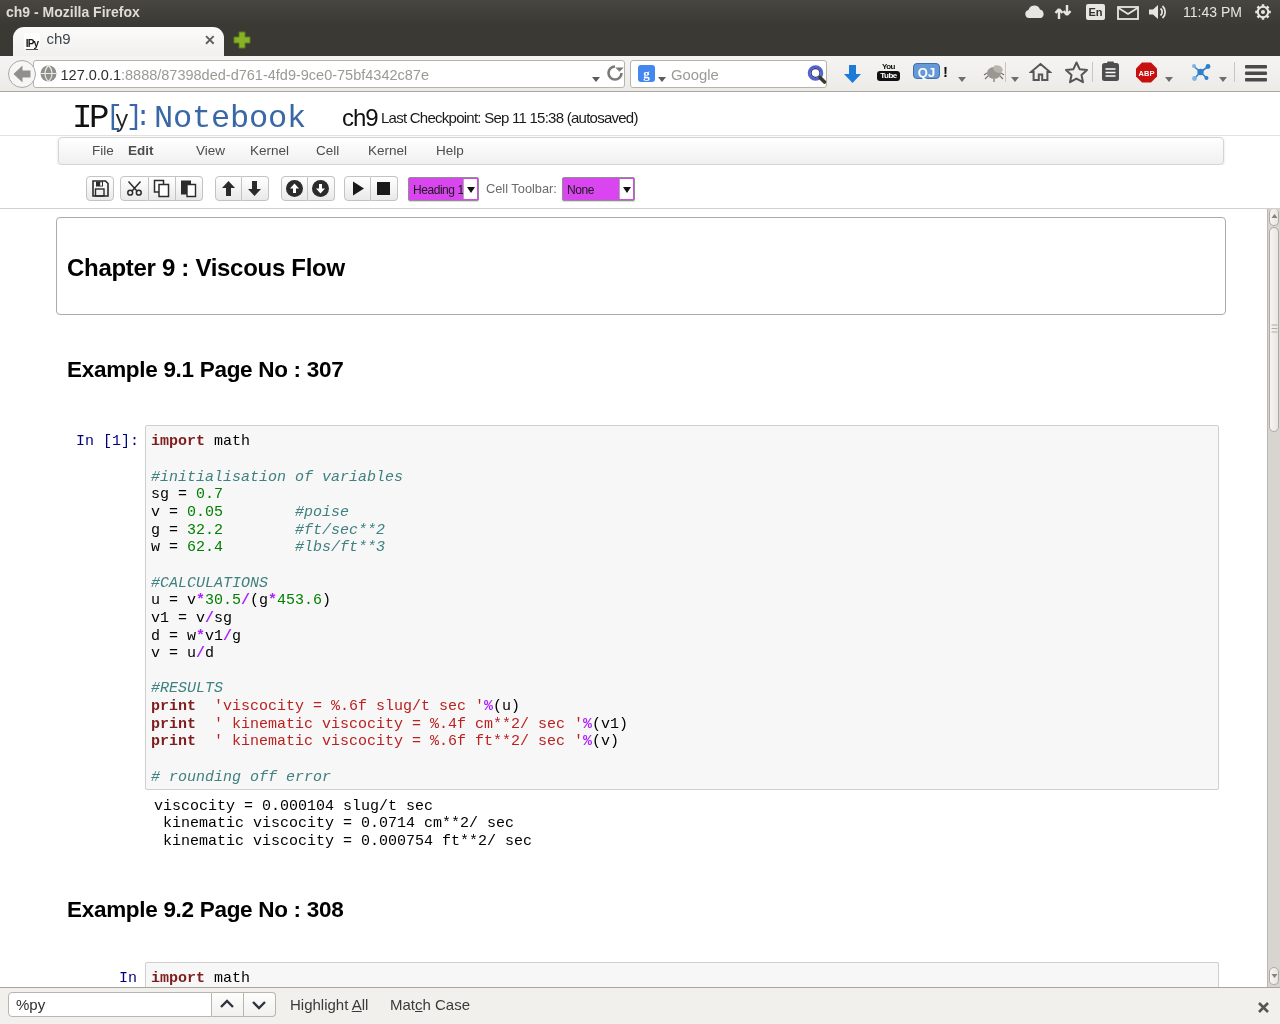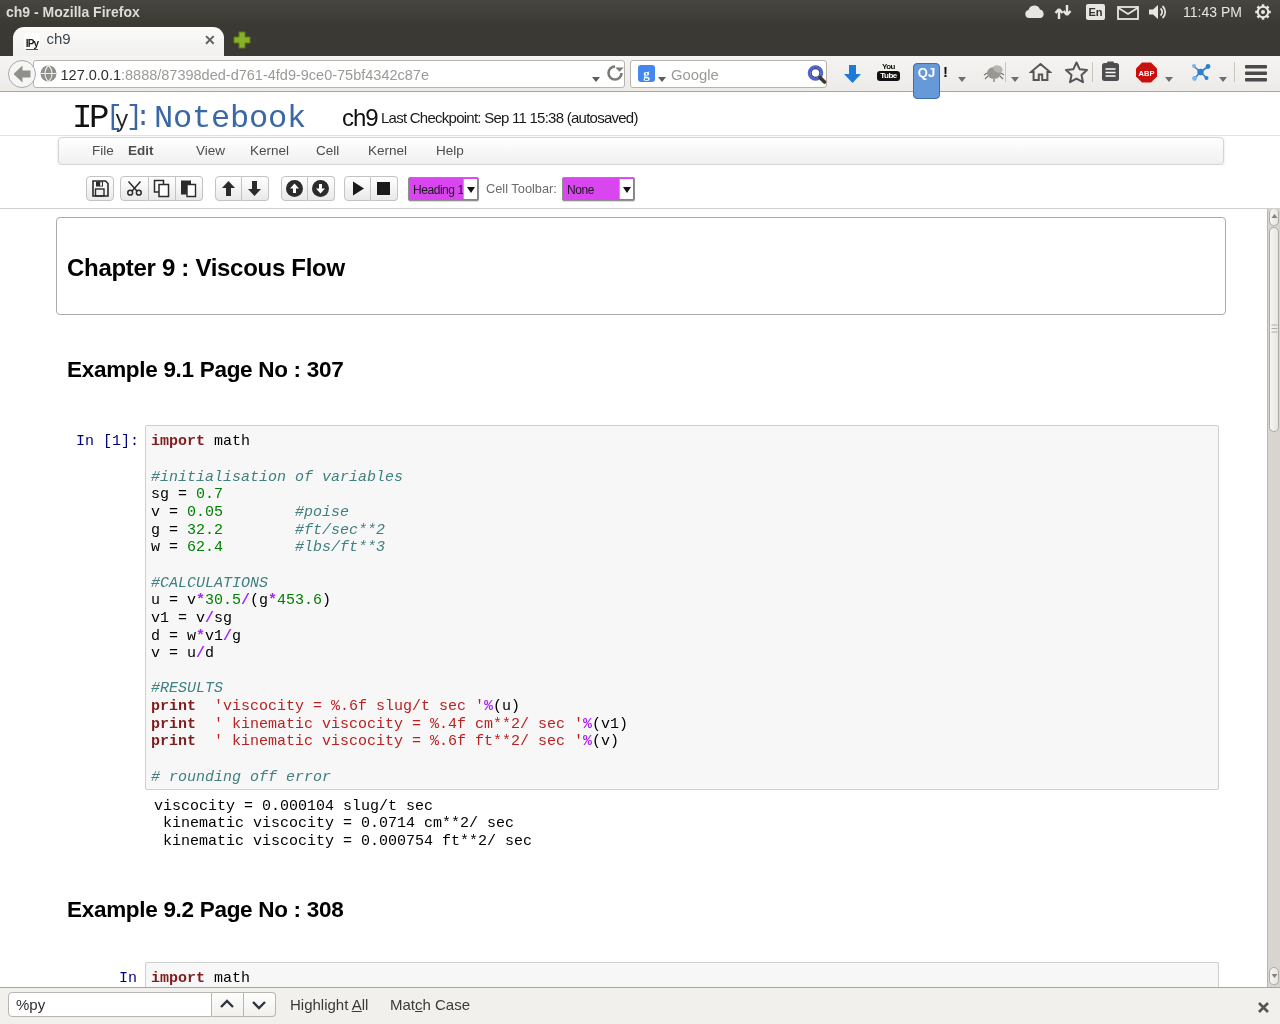--- a/index.html
+++ b/index.html
@@ -151,21 +151,21 @@
         <circle cx="11.5" cy="10" r="4.4" fill="none" stroke="#2a3576" stroke-width="1.2"></circle>
         <path d="M16.2 14.7 L20.5 19" stroke="#38382f" stroke-width="3.6" stroke-linecap="round"></path>
       </svg></div>
   <div class="abs" style="left:840px;top:62px;"><svg width="25" height="24" viewBox="0 0 25 24">
         <path d="M9 3 h7 v9 h5 L12.5 21 L4 12 h5 z" fill="#1d7ad9"></path>
       </svg></div>
   <div class="abs" style="left:877px;top:62px;width:23px;height:22px;font-family:'Liberation Sans';text-align:center;">
       <div style="font-size:8px;font-weight:bold;color:#111;line-height:9px;letter-spacing:-0.5px;">You</div>
       <div style="font-size:8px;font-weight:bold;color:#fff;background:#111;border-radius:3px;line-height:10px;height:10px;margin-top:0px;letter-spacing:-0.5px;">Tube</div>
     </div>
-  <div class="abs" style="left:913px;top:63px;width:27px;height:36px;background:#6699d8;border:1px solid #3d6fa8;border-radius:4px;box-sizing:border-box;color:#fff;font-size:13px;font-weight:bold;text-align:center;line-height:18px;">QJ</div>
+  <div class="abs" style="left:913px;top:63px;width:27px;height:16px;background:#6699d8;border:1px solid #3d6fa8;border-radius:4px;box-sizing:border-box;color:#fff;font-size:13px;font-weight:bold;text-align:center;line-height:18px;">QJ</div>
   <div class="abs" style="left:943px;top:63px;font-size:15px;font-weight:bold;color:#111;">!</div>
   <div class="abs" style="left:956px;top:70px;"><svg width="12" height="10">
         <path d="M2 3 l4 5 l4 -5 z" fill="#6e6e6a"></path>
       </svg></div>
   <div class="abs" style="left:983px;top:63px;"><svg width="22" height="19" viewBox="0 0 22 19">
         <ellipse cx="11" cy="10" rx="7" ry="6" fill="#9a9792"></ellipse>
         <ellipse cx="15" cy="6" rx="5" ry="3.5" fill="#b8b5ae" transform="rotate(25 15 6)"></ellipse>
         <path d="M4 10 l-3 2 M5 13 l-3 3 M18 10 l3 2 M17 13 l3 3 M11 16 v3" stroke="#77746e" stroke-width="1.2"></path>
       </svg></div>
   <div class="abs" style="left:1005px;top:62px;width:1px;height:20px;background:#c9c5bf;"></div>

